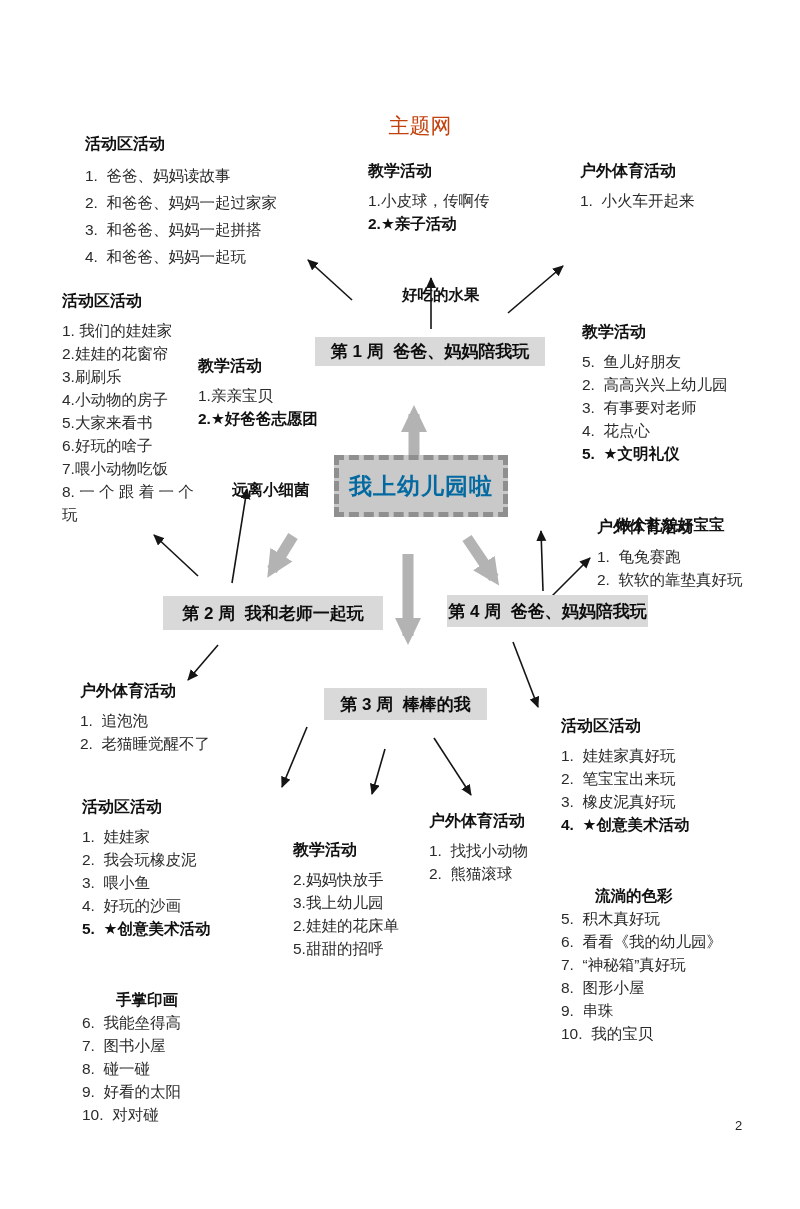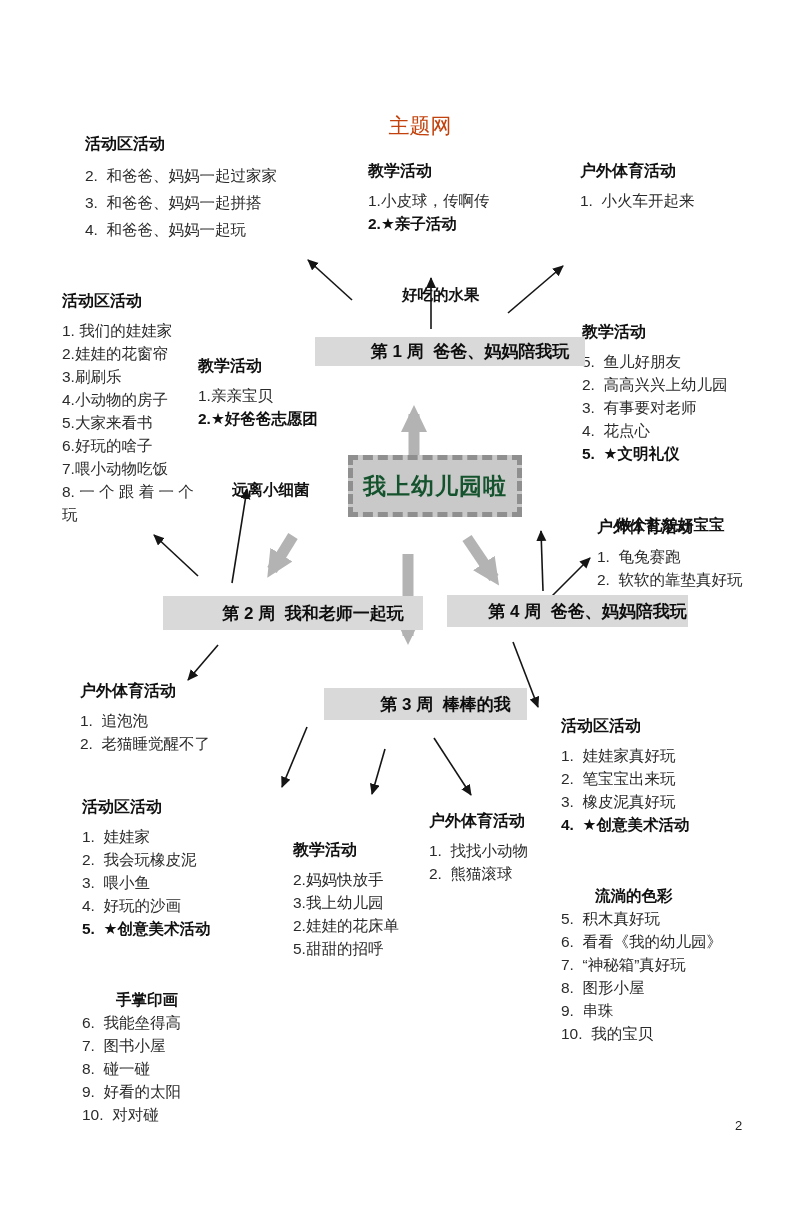--- a/index.html
+++ b/index.html
@@ -7,24 +7,24 @@
   .canvas{position:relative;width:800px;height:1209px;background:#ffffff;overflow:hidden;}
   .page-title{position:absolute;left:330px;top:112px;width:180px;text-align:center;
     font-size:21px;font-family:"Liberation Serif","DejaVu Serif",serif;color:#c2410c;}
   .blk{position:absolute;font-size:15.5px;line-height:23px;white-space:pre-wrap;}
   .blk-header{font-size:16px;font-weight:700;line-height:20px;margin-bottom:8px;color:#111;}
   .line{color:#2a2a2a;}
   .line.bold{font-weight:700;color:#111;}
   .line.indent{padding-left:34px;margin-top:48px;}
   .loose .line{line-height:27px;}
   .week-box{position:absolute;background:#d9d9d9;display:flex;align-items:center;justify-content:center;
-    font-weight:700;font-size:17px;white-space:pre;color:#0d0d0d;padding-left:40px;}
-  .center-box{position:absolute;left:348px;top:455px;width:164px;height:52px;background:#c9c9c9;
+    font-weight:700;font-size:17px;white-space:pre;color:#0d0d0d;}
+  .center-box{position:absolute;left:334px;top:455px;width:164px;height:52px;background:#c9c9c9;
     border:5px dashed #8f8f8f;display:flex;align-items:center;justify-content:center;
-    font-weight:700;font-size:23px;letter-spacing:1px;color:#14532d;}
+    font-weight:700;font-size:23px;letter-spacing:1px;color:#0369a1;}
   .page-number{position:absolute;left:735px;top:1118px;font-size:13px;color:#222;}
   svg.arrows{position:absolute;left:0;top:0;}
 </style>
 </head>
 <body>
 
 <div class="canvas">
 
   <div class="page-title">主题网</div>
 
@@ -52,21 +52,21 @@
       <line x1="218" y1="645" x2="188" y2="680" marker-end="url(#thinHead)"></line>
       <line x1="543" y1="591" x2="541" y2="531" marker-end="url(#thinHead)"></line>
       <line x1="552" y1="596" x2="590" y2="558" marker-end="url(#thinHead)"></line>
       <line x1="513" y1="642" x2="538" y2="707" marker-end="url(#thinHead)"></line>
       <line x1="307" y1="727" x2="282" y2="787" marker-end="url(#thinHead)"></line>
       <line x1="385" y1="749" x2="372" y2="794" marker-end="url(#thinHead)"></line>
       <line x1="434" y1="738" x2="471" y2="795" marker-end="url(#thinHead)"></line>
     </g>
   </svg>
 
-  <div class="blk loose" style="left:85px;top:134px;width:270px;"><div class="blk-header">活动区活动</div><div class="line">2.  和爸爸、妈妈一起过家家</div><div class="line">3.  和爸爸、妈妈一起拼搭</div><div class="line">4.  和爸爸、妈妈一起玩</div></div>
+  <div class="blk loose" style="left:85px;top:134px;width:270px;"><div class="blk-header">活动区活动</div><div class="line">1.  爸爸、妈妈读故事</div><div class="line">2.  和爸爸、妈妈一起过家家</div><div class="line">3.  和爸爸、妈妈一起拼搭</div><div class="line">4.  和爸爸、妈妈一起玩</div></div>
   <div class="blk" style="left:368px;top:161px;width:200px;"><div class="blk-header">教学活动</div><div class="line">1.小皮球，传啊传</div><div class="line bold">2.★亲子活动</div><div class="line bold indent">好吃的水果</div></div>
   <div class="blk" style="left:580px;top:161px;width:210px;"><div class="blk-header">户外体育活动</div><div class="line">1.  小火车开起来</div></div>
   <div class="blk" style="left:62px;top:291px;width:172px;"><div class="blk-header">活动区活动</div><div class="line">1. 我们的娃娃家</div><div class="line">2.娃娃的花窗帘</div><div class="line">3.刷刷乐</div><div class="line">4.小动物的房子</div><div class="line">5.大家来看书</div><div class="line">6.好玩的啥子</div><div class="line">7.喂小动物吃饭</div><div class="line">8. 一 个 跟 着 一 个</div><div class="line">玩</div></div>
   <div class="blk" style="left:198px;top:356px;width:185px;"><div class="blk-header">教学活动</div><div class="line">1.亲亲宝贝</div><div class="line bold">2.★好爸爸志愿团</div><div class="line bold indent">远离小细菌</div></div>
   <div class="blk" style="left:582px;top:322px;width:215px;"><div class="blk-header">教学活动</div><div class="line">5.  鱼儿好朋友</div><div class="line">2.  高高兴兴上幼儿园</div><div class="line">3.  有事要对老师</div><div class="line">4.  花点心</div><div class="line bold">5.  ★文明礼仪</div><div class="line bold indent">做个礼貌好宝宝</div></div>
   <div class="blk" style="left:597px;top:517px;width:205px;"><div class="blk-header">户外体育活动</div><div class="line">1.  龟兔赛跑</div><div class="line">2.  软软的靠垫真好玩</div></div>
   <div class="blk" style="left:80px;top:681px;width:225px;"><div class="blk-header">户外体育活动</div><div class="line">1.  追泡泡</div><div class="line">2.  老猫睡觉醒不了</div></div>
   <div class="blk" style="left:82px;top:797px;width:225px;"><div class="blk-header">活动区活动</div><div class="line">1.  娃娃家</div><div class="line">2.  我会玩橡皮泥</div><div class="line">3.  喂小鱼</div><div class="line">4.  好玩的沙画</div><div class="line bold">5.  ★创意美术活动</div><div class="line bold indent">手掌印画</div><div class="line">6.  我能垒得高</div><div class="line">7.  图书小屋</div><div class="line">8.  碰一碰</div><div class="line">9.  好看的太阳</div><div class="line">10.  对对碰</div></div>
   <div class="blk" style="left:293px;top:840px;width:175px;"><div class="blk-header">教学活动</div><div class="line">2.妈妈快放手</div><div class="line">3.我上幼儿园</div><div class="line">2.娃娃的花床单</div><div class="line">5.甜甜的招呼</div></div>
   <div class="blk" style="left:429px;top:811px;width:175px;"><div class="blk-header">户外体育活动</div><div class="line">1.  找找小动物</div><div class="line">2.  熊猫滚球</div></div>

